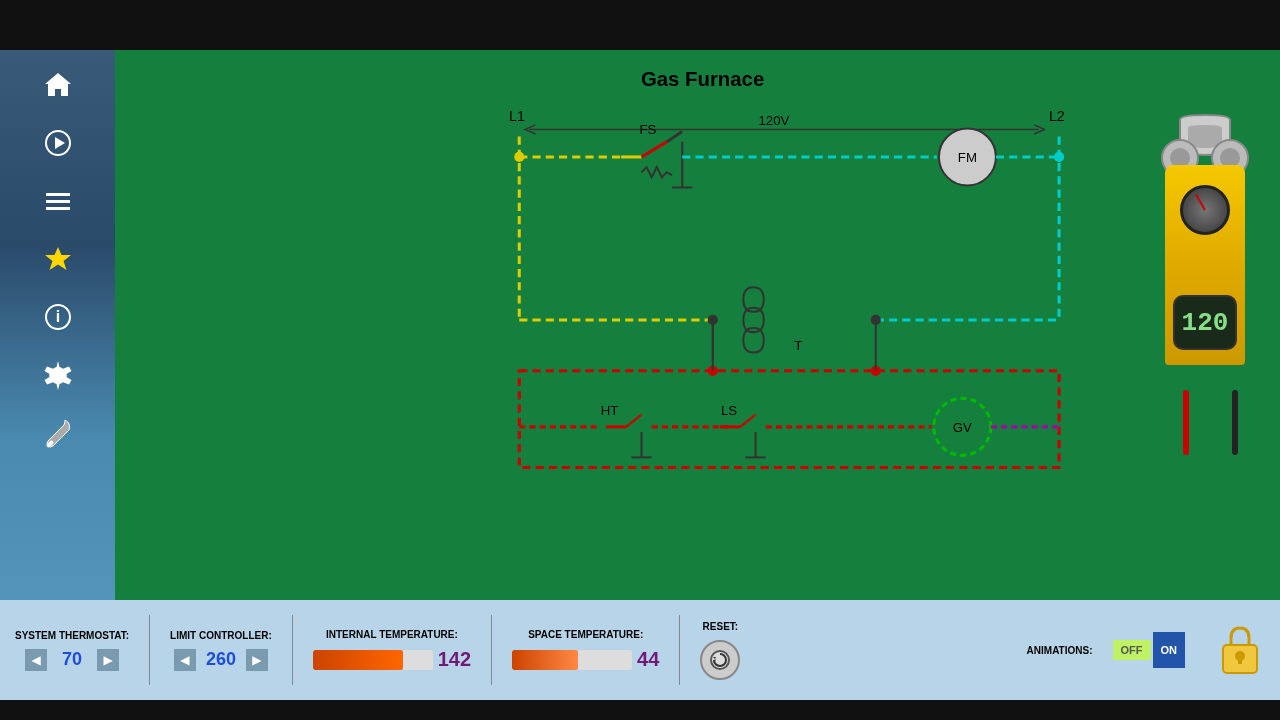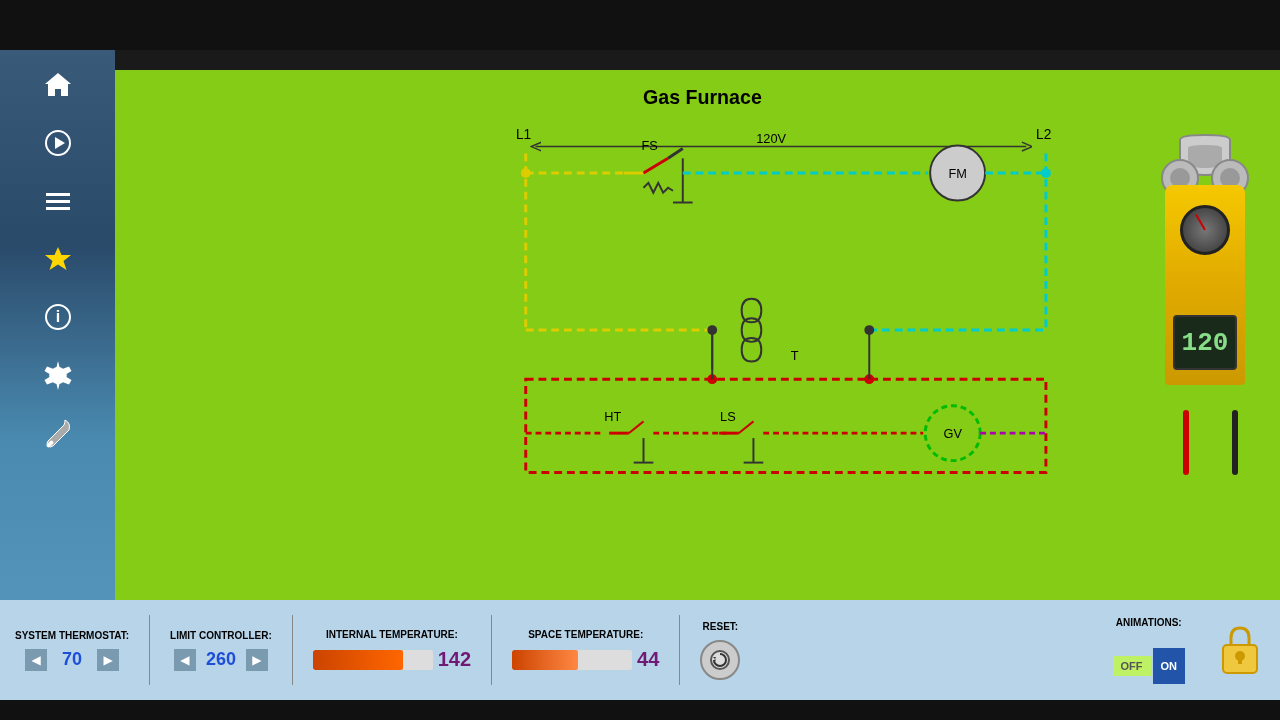--- a/index.html
+++ b/index.html
@@ -54,22 +54,21 @@
 
     .sidebar-btn svg { width: 30px; height: 30px; }
 
     
     .main-content {
       position: absolute;
       top: 50px;
       left: 115px;
       right: 0;
       bottom: 120px;
-      background: #84cc16;
-      margin-top: 20px;
+      background: #15803d;
     }
 
     
     .control-bar {
       position: absolute;
       bottom: 20px;
       left: 0;
       right: 0;
       height: 100px;
       background: #b8d4e8;
@@ -166,21 +165,20 @@
     .control-divider {
       width: 1px;
       height: 70px;
       background: #888;
     }
 
     
     .anim-section {
       margin-left: auto;
       display: flex;
-      flex-direction: column;
       align-items: center;
       gap: 20px;
     }
 
     .toggle-container {
       display: flex;
       align-items: center;
       gap: 2px;
     }
 
@@ -394,21 +392,21 @@
       <circle cx="80" cy="48" r="10" fill="#999"></circle>
     </svg>
 
     <div style="position:absolute; top:55px; left:15px; width:80px; height:200px; background:linear-gradient(180deg, #f5c800, #e0aa00, #cc9900); border-radius:8px 8px 4px 4px;">
 
       <div style="position:absolute; top:20px; left:50%; transform:translateX(-50%); width:50px; height:50px; background:radial-gradient(circle, #777 0%, #333 100%); border-radius:50%; border:3px solid #222;">
 
         <div style="position:absolute; bottom:50%; left:50%; width:2px; height:18px; background:#cc0000; transform-origin:bottom center; transform:translateX(-50%) rotate(-30deg);"></div>
       </div>
 
-      <div style="position:absolute; bottom:15px; left:8px; right:8px; height:55px; background:#1a2a1a; border-radius:4px; border:2px solid #333; display:flex; align-items:center; justify-content:center; font-size:26px; font-weight:bold; color:#88dd88; font-family:'Courier New',monospace;">120</div>
+      <div style="position:absolute; bottom:15px; left:8px; right:8px; height:55px; background:#1a2a1a; border-radius:10px; border:2px solid #333; display:flex; align-items:center; justify-content:center; font-size:26px; font-weight:bold; color:#88dd88; font-family:'Courier New',monospace;">120</div>
     </div>
 
     <div style="position:absolute; bottom:-55px; left:33px; width:6px; height:65px; background:#cc0000; border-radius:3px;"></div>
     <div style="position:absolute; bottom:-55px; right:22px; width:6px; height:65px; background:#222; border-radius:3px;"></div>
   </div>
 </div>
 
 <div class="control-bar">
 
   <div class="control-section">

